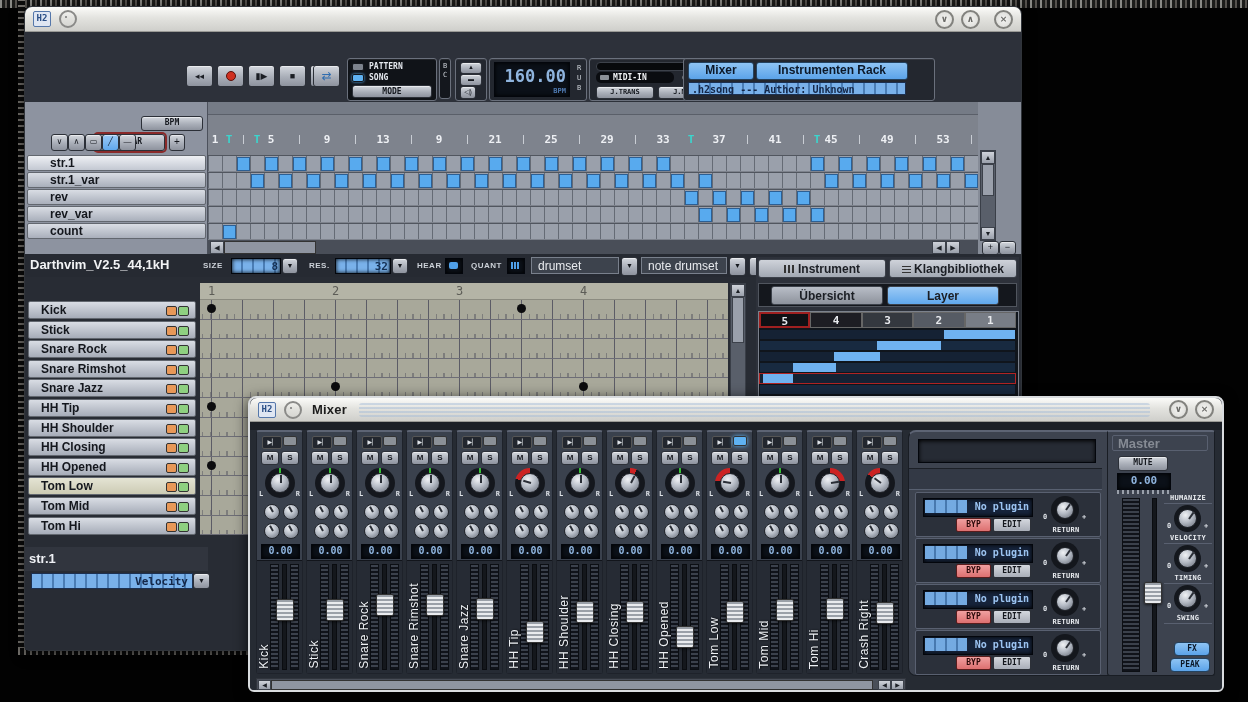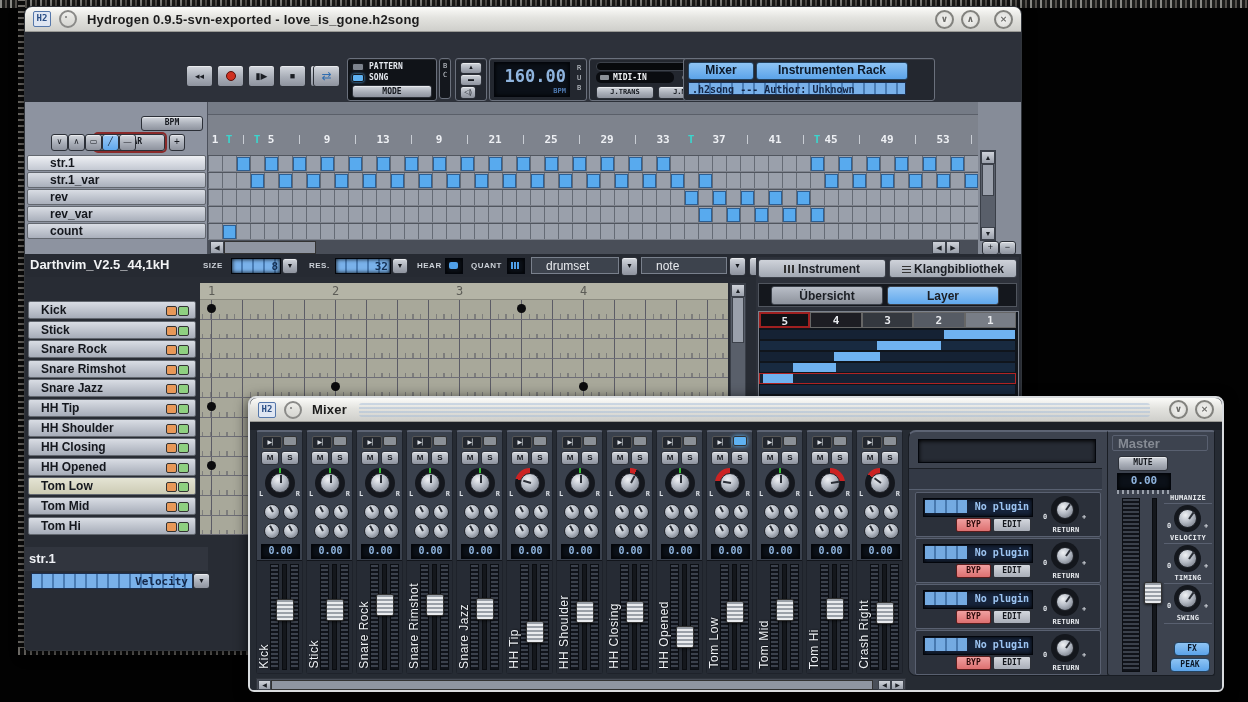--- a/index.html
+++ b/index.html
@@ -67,21 +67,21 @@
         border-top:1px solid #51565f;box-sizing:border-box;}
   .scell{position:absolute;top:1px;width:13px;height:14px;background:#58aaee;border:1px solid #2d5f93;box-sizing:border-box;}
   .vsb{position:absolute;width:14px;background:#595f6a;border:1px solid #3a3f48;}
   .sbtn{background:linear-gradient(#cfd3da,#9aa0ab);border:1px solid #3c414a;color:#1c2026;font-size:7px;text-align:center;}
 
   
   .phead{position:absolute;left:0;top:247px;right:0;height:23px;background:#262a32;border-bottom:1px solid #15181d;}
   .plabel{font-size:8px;font-weight:bold;color:#ccd1d8;letter-spacing:.5px;}
   .pname-row{position:absolute;left:0;top:270px;width:183px;height:24px;background:#31353e;}
   .sel-dd{position:absolute;height:17px;background:#3d434d;border:1px solid #79808c;color:#e8eaee;font-size:12px;
-          padding:0 14px;line-height:16px;box-sizing:border-box;}
+          padding:0 6px;line-height:16px;box-sizing:border-box;}
   .dd-btn{position:absolute;height:17px;width:15px;}
   .ped{position:absolute;left:0;top:270px;right:0;bottom:0;background:#282c34;}
   .ilist-item{position:absolute;left:3px;width:168px;height:18px;border-radius:2px;
         background:linear-gradient(#d9dde4,#a6acb8);border:1px solid #62676f;box-sizing:border-box;
         font-weight:bold;font-size:12px;color:#14171d;padding-left:12px;line-height:16px;}
   .ilist-item.sel{background:linear-gradient(#e4e4d4,#cccbb4);}
   .ms{position:absolute;top:4px;width:9px;height:8px;border-radius:2px;border:1px solid #333;}
   .pgrow{position:absolute;left:0;width:528px;height:19.6px;background:#a8a89a;border-bottom:1px solid #6d6d76;box-sizing:border-box;
         background-image:repeating-linear-gradient(90deg,#5c5c66 0 1px,transparent 1px 31px),
                          repeating-linear-gradient(90deg,rgba(90,90,100,.55) 0 1px,transparent 1px 7.75px);
@@ -125,21 +125,20 @@
 
 <div id="stage">
   <div class="wp-top"></div>
   <div class="wp-left"></div>
   <div class="wp-bot"></div>
 
   <div class="win" id="mainwin" style="left:24px;top:6px;width:996px;height:643px;">
     <div class="titlebar">
       <div class="app-ic">H2</div>
       <div class="circ"></div>
-      <div class="t-title">Hydrogen 0.9.5-svn-exported - love_is_gone.h2song</div>
       <div style="flex:1"></div>
       <div class="wb">∨</div>
       <div class="wb">∧</div>
       <div class="wb" style="margin-left:14px;">×</div>
     </div>
 
     <div class="toolbar">
 
 
       <div id="transport" style="position:absolute;left:161px;top:10px;display:flex;gap:4px;">

